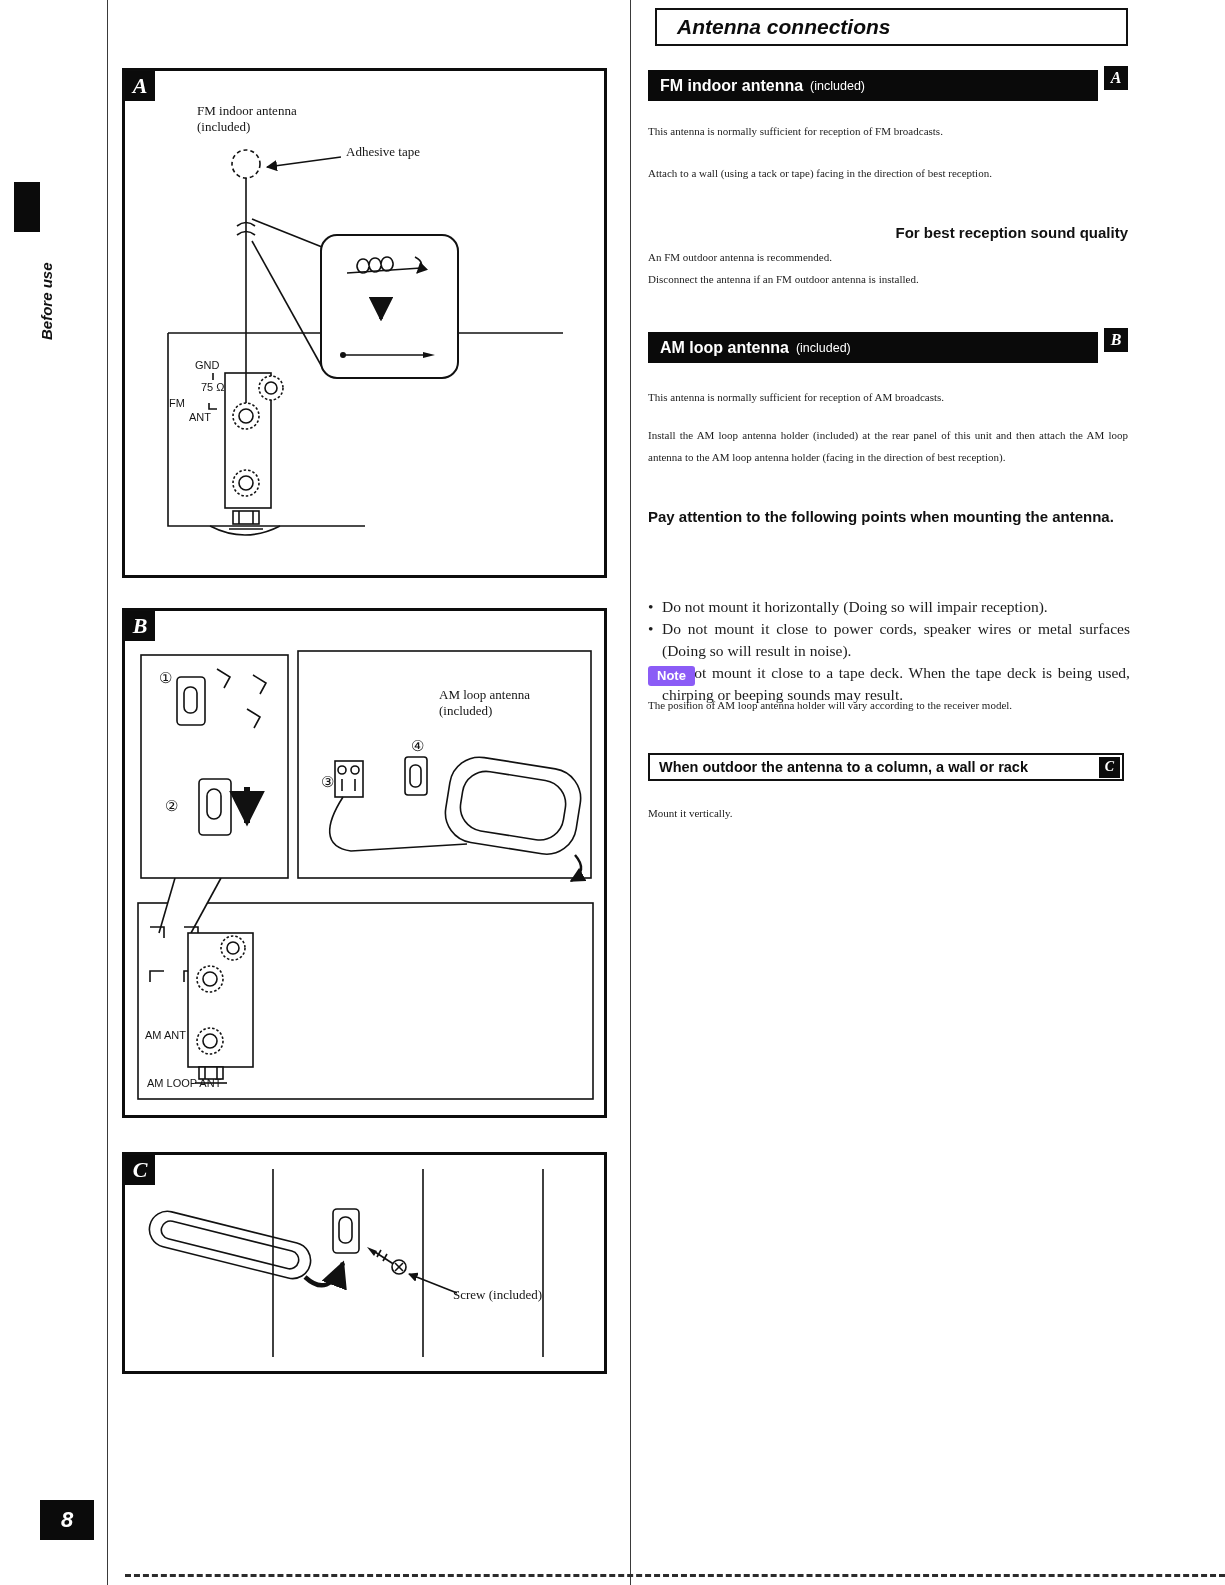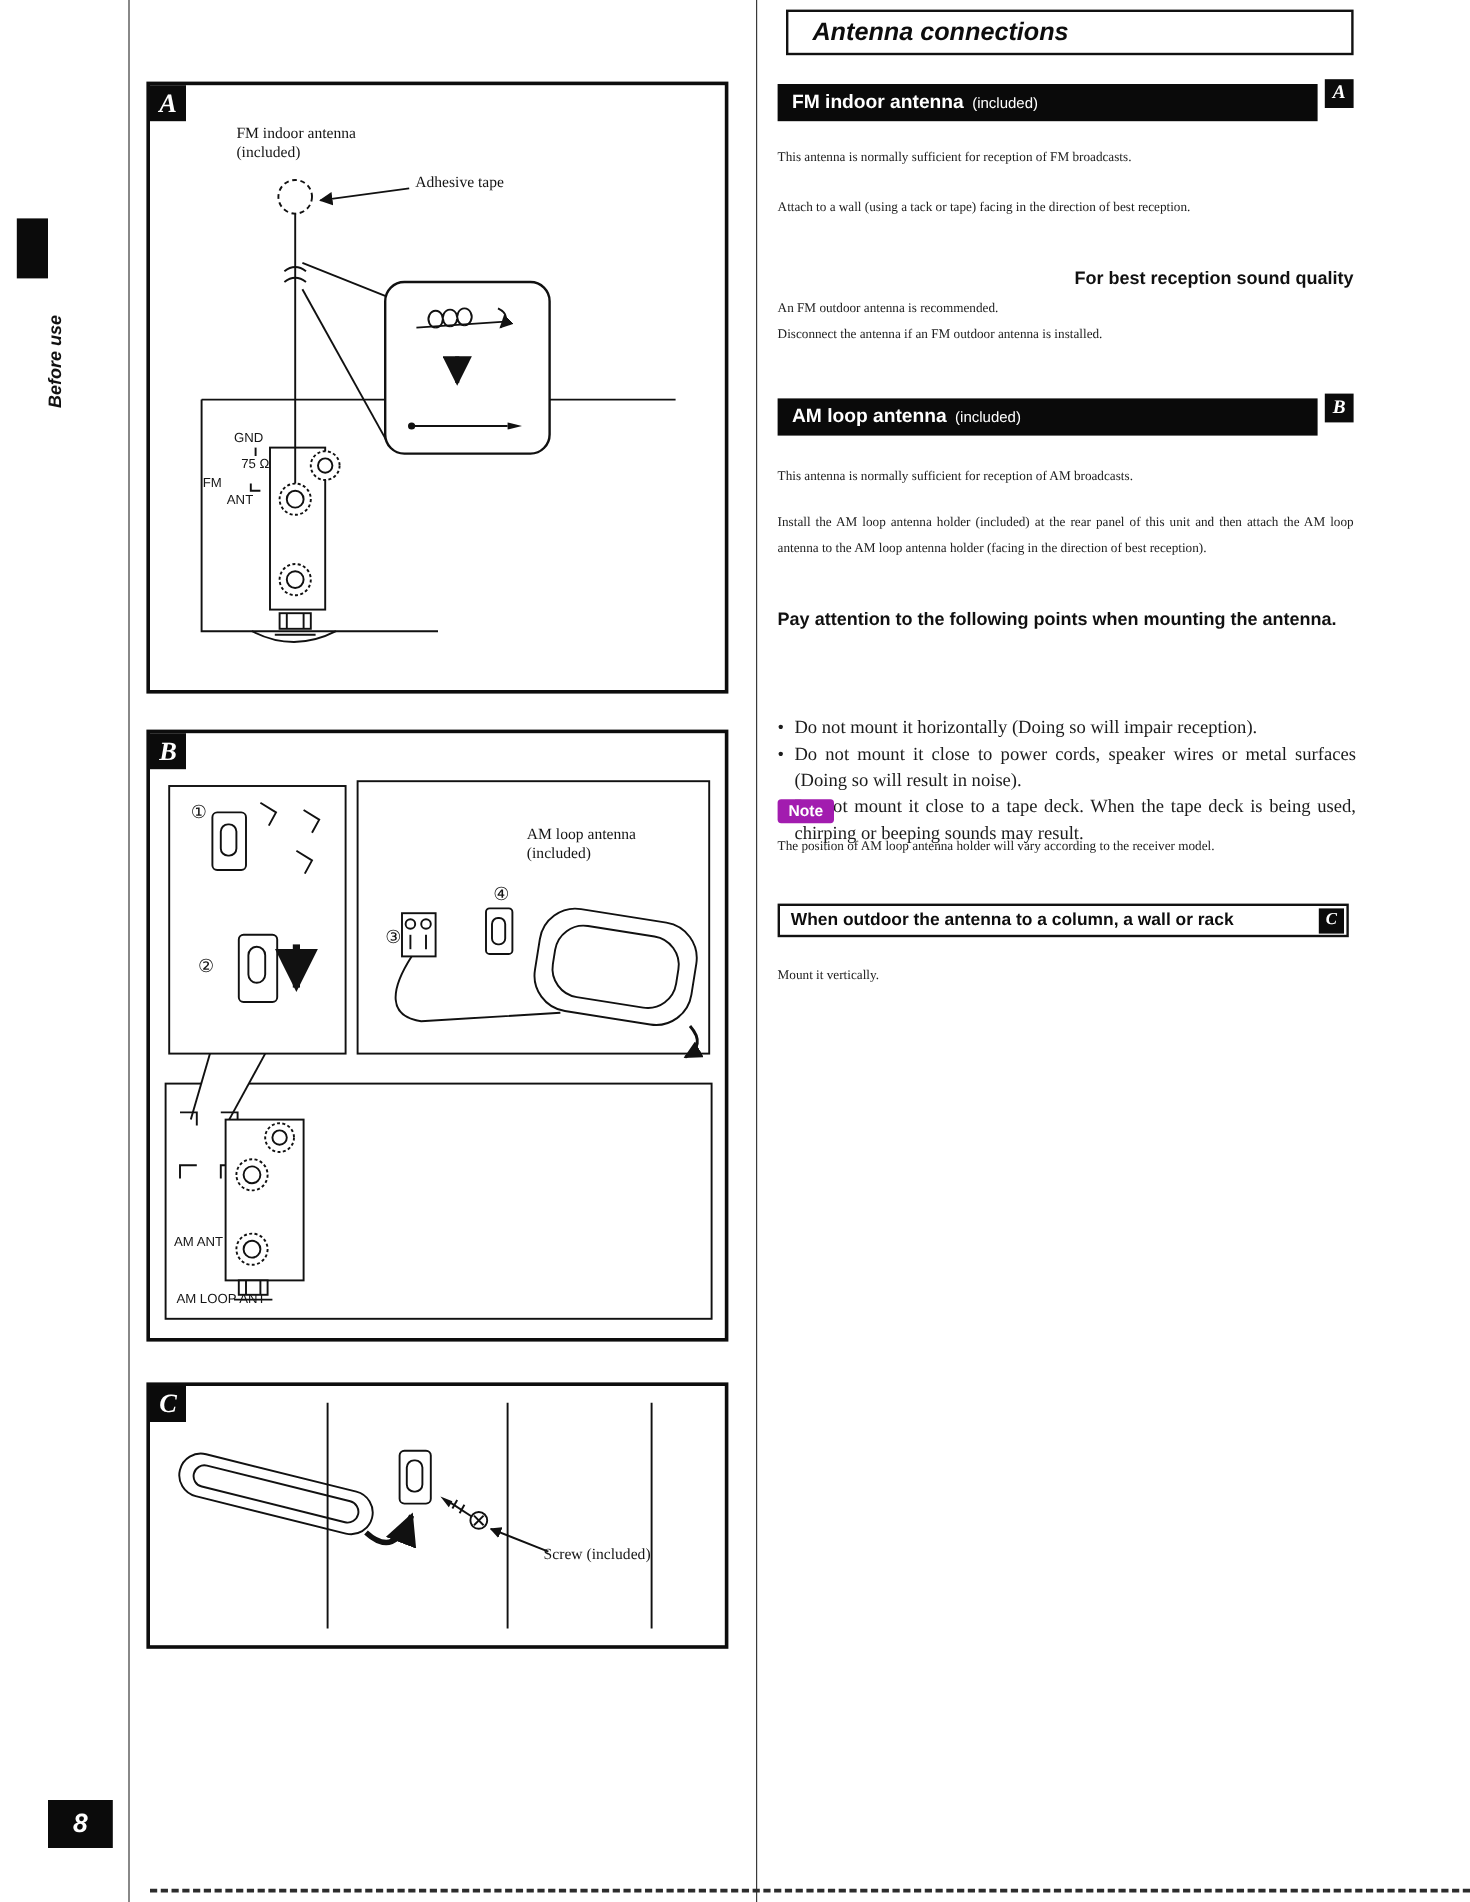--- a/index.html
+++ b/index.html
@@ -70,21 +70,21 @@
   .sub-head{
     position:absolute;left:648px;width:480px;
     font-family:"Liberation Sans",sans-serif;font-weight:bold;font-size:15px;line-height:22px;color:#111;
   }
   .bullets{position:absolute;left:648px;width:482px;margin:0;padding:0;list-style:none;}
   .bullets li{
     position:relative;padding-left:14px;font-size:15.5px;line-height:22px;color:#1c1c1c;text-align:justify;
   }
   .bullets li::before{content:"•";position:absolute;left:0;top:0;}
   .note-badge{
-    position:absolute;left:648px;background:#a21caf;color:#fff;border-radius:3px;
+    position:absolute;left:648px;background:#8b5cf6;color:#fff;border-radius:3px;
     font-family:"Liberation Sans",sans-serif;font-weight:bold;font-size:13px;
     padding:2px 9px 3px 9px;
   }
   .mount-box{
     position:absolute;left:648px;top:753px;width:476px;height:28px;border:2px solid #111;
     box-sizing:border-box;display:flex;align-items:center;background:#fff;
   }
   .mount-box .mount-text{
     font-family:"Liberation Sans",sans-serif;font-weight:bold;font-size:14.5px;
     padding-left:9px;color:#0d0d0d;flex:1;

